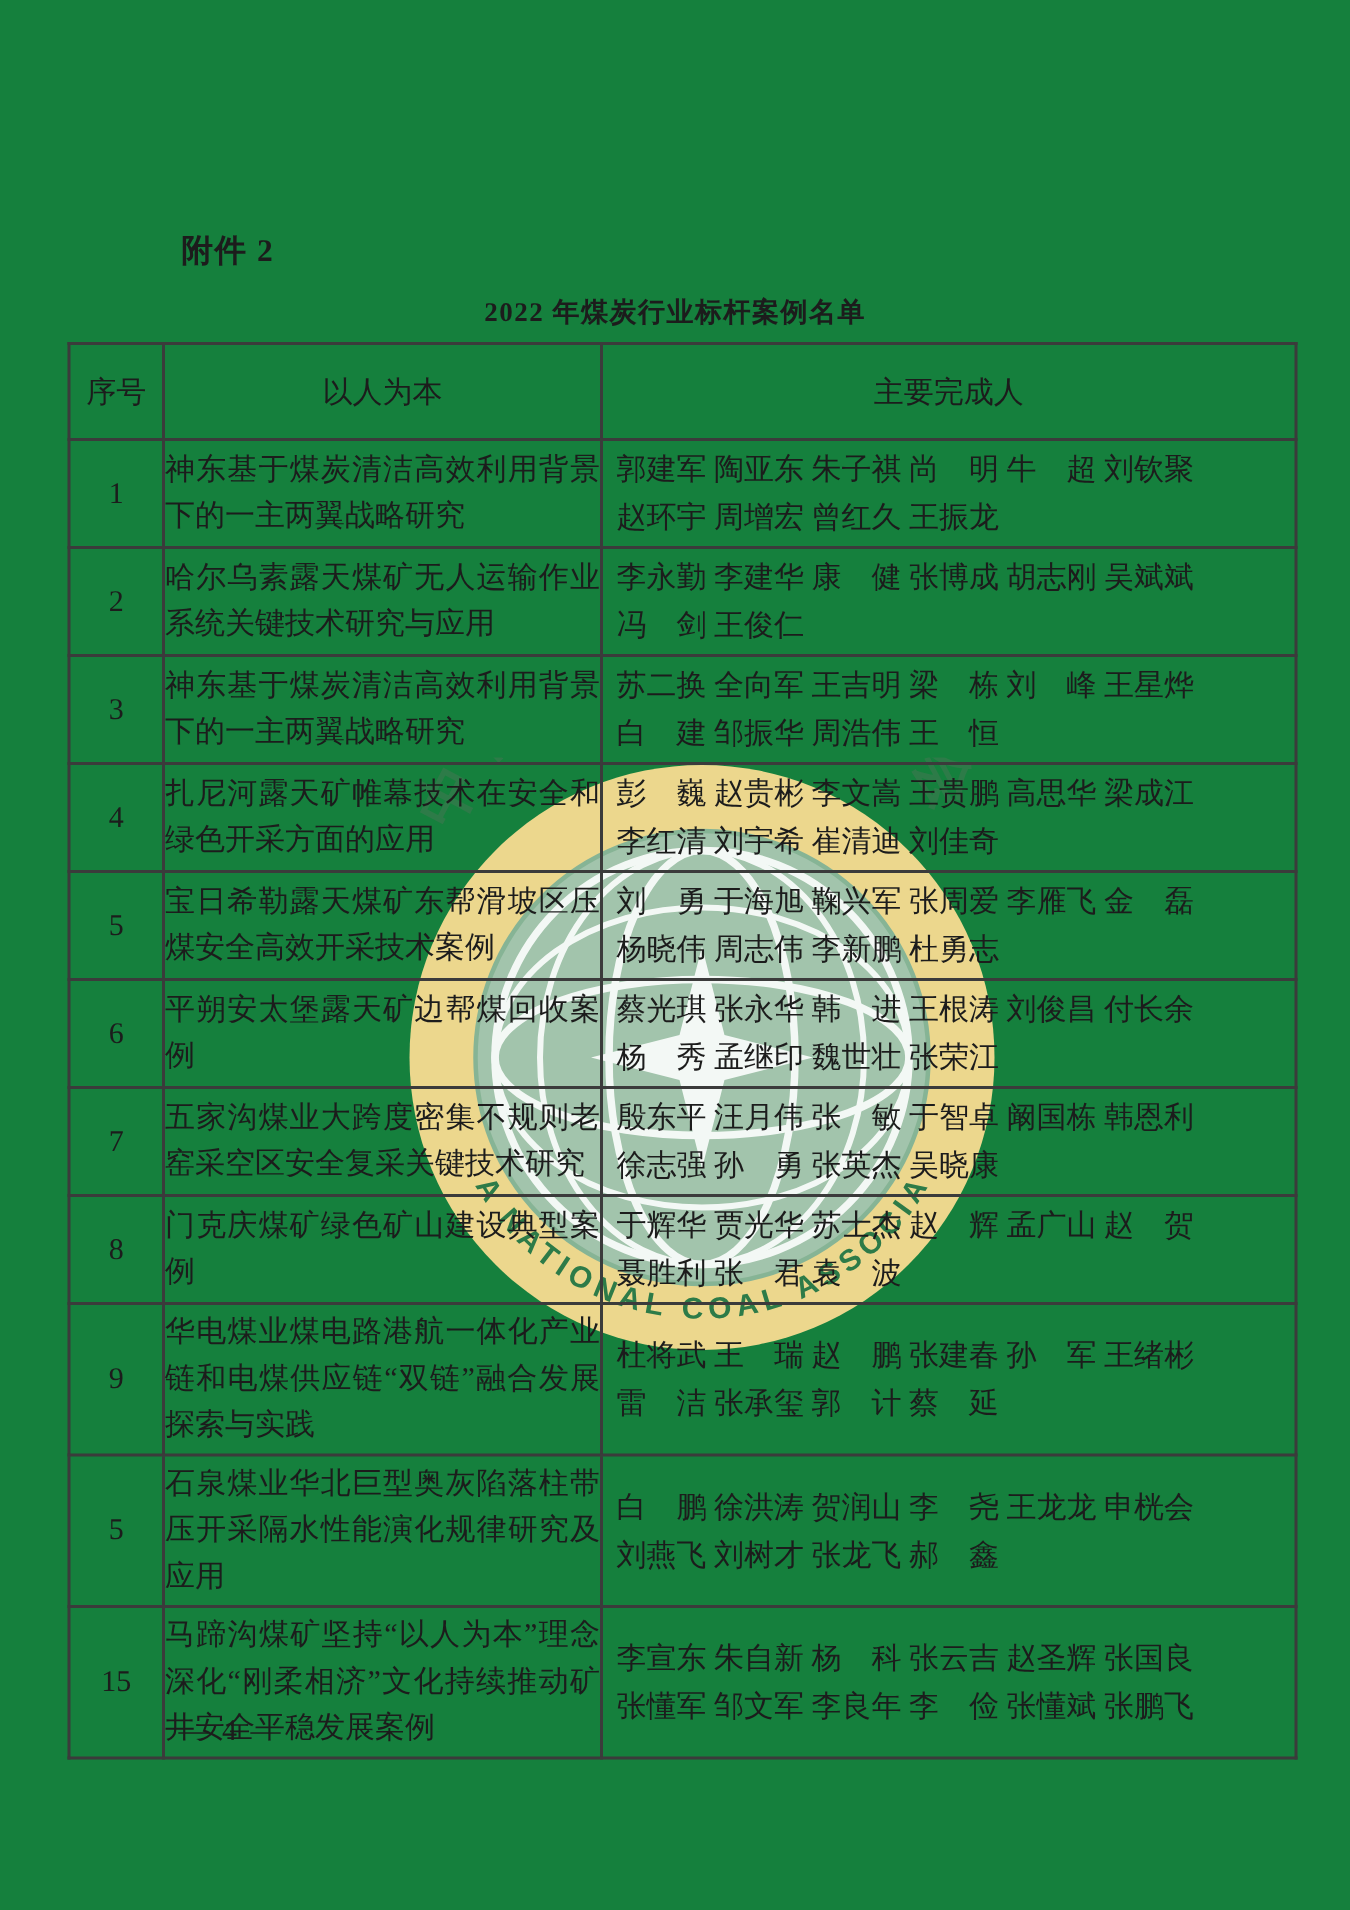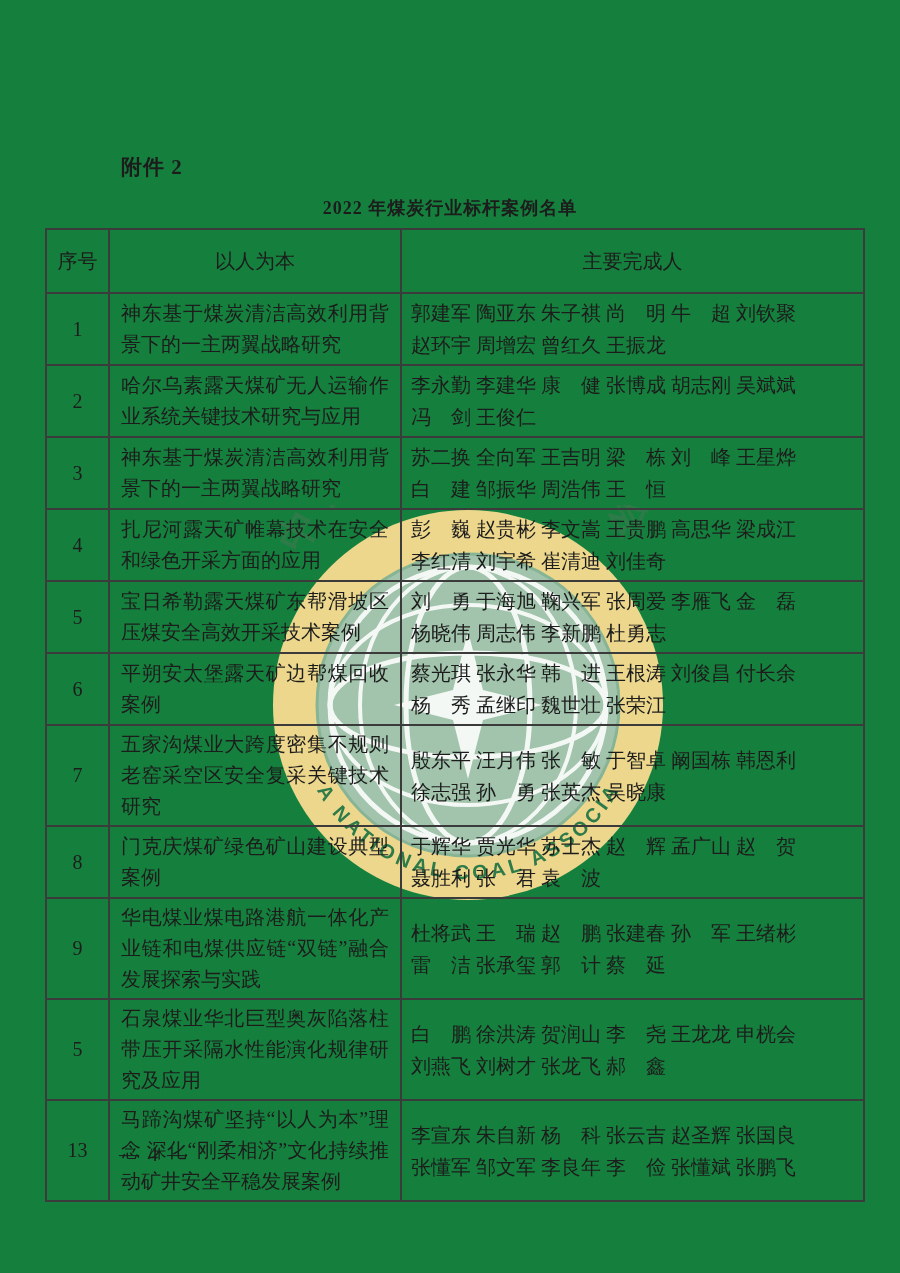--- a/index.html
+++ b/index.html
@@ -36,21 +36,21 @@
     vertical-align:middle;
     background:transparent;
     font-weight:normal;
   }
   .case-table th{height:58px;text-align:center;font-size:20px;}
   .col-index{width:63px;text-align:center;}
   .col-name{width:292px;}
   .col-people{width:447px;}
   td.col-name{
     text-align:justify;text-justify:inter-ideograph;
-    line-height:31px;padding:3px 11px;
+    line-height:31px;padding:3px 0;
   }
   td.col-people{line-height:32px;padding:3px 6px 3px 9px;}
   td.col-index{font-size:20px;}
   .pageno{
     position:absolute;left:119px;top:1143px;
     font-size:20px;letter-spacing:2px;
   }
 </style>
 </head>
 <body>
@@ -188,21 +188,21 @@
   <tr>
     <td class="col-index">5</td>
     <td class="col-name">石泉煤业华北巨型奥灰陷落柱带压开采隔水性能演化规律研究及应用</td>
     <td class="col-people">
       <div>白　鹏 徐洪涛 贺润山 李　尧 王龙龙 申桄会</div>
       <div>刘燕飞 刘树才 张龙飞 郝　鑫</div>
     </td>
   </tr>
 
   <tr>
-    <td class="col-index">13</td>
+    <td class="col-index">15</td>
     <td class="col-name">马蹄沟煤矿坚持“以人为本”理念 深化“刚柔相济”文化持续推动矿井安全平稳发展案例</td>
     <td class="col-people">
       <div>李宣东 朱自新 杨　科 张云吉 赵圣辉 张国良</div>
       <div>张懂军 邹文军 李良年 李　俭 张懂斌 张鹏飞</div>
     </td>
   </tr>
 </tbody>
   </table>
 
   <div class="pageno">— 4 —</div>

